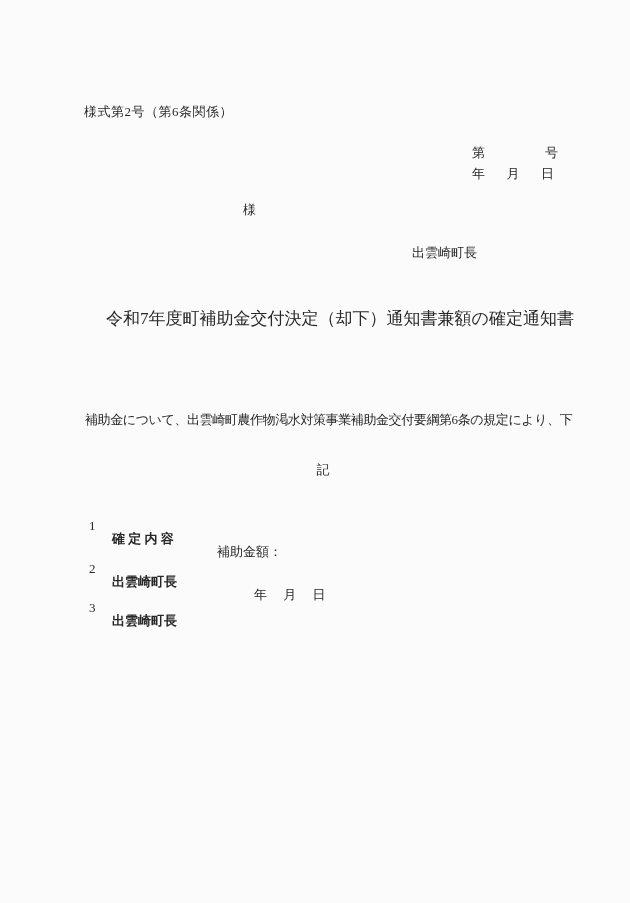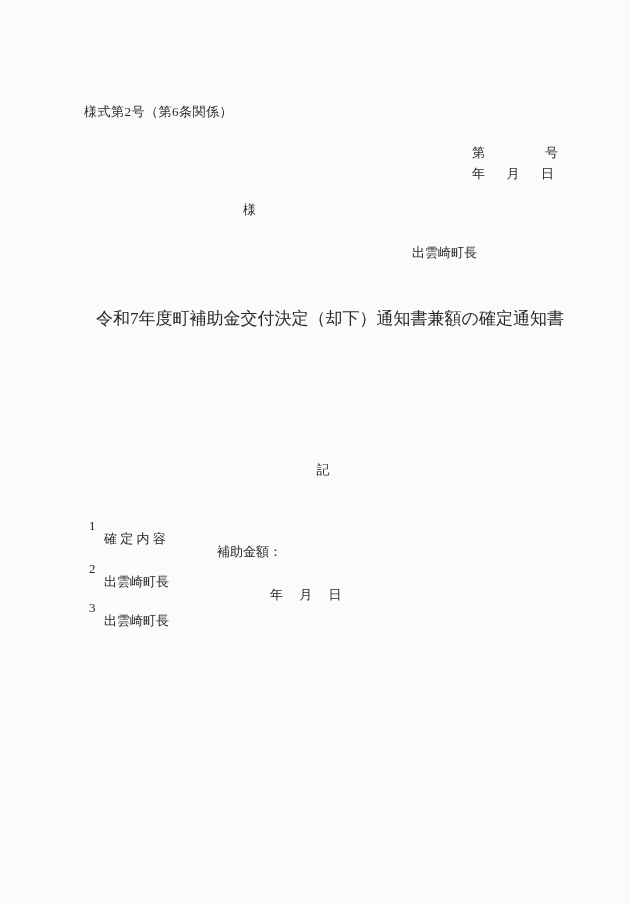--- a/index.html
+++ b/index.html
@@ -30,43 +30,43 @@
     left: 462px; top: 157px; width: 86px;
     display: flex; justify-content: space-between;
   }
 
   .addressee { left: 235px; top: 195px; }
   .sender    { left: 404px; top: 238px; }
 
   .doc-title {
     left: 88px; top: 300px; width: 478px;
     font-size: 17px; line-height: 22px;
-    text-align: left; font-weight: normal;
+    text-align: right; font-weight: normal;
     white-space: nowrap;
   }
 
   .body-text {
     left: 75px; top: 350px; width: 492px;
     line-height: 24px; letter-spacing: -0.4px;
   }
   .body-line { white-space: pre; }
 
   .record-heading {
     left: 0; top: 455px; width: 630px;
     text-align: center;
   }
 
   .record-item { left: 0; top: 0; width: 630px; height: 16px; }
   .record-item .no    { position: absolute; left: 79px; }
-  .record-item .label { position: absolute; left: 94px; white-space: pre; }
+  .record-item .label { position: absolute; left: 102px; white-space: pre; font-weight: bold; }
   .record-item .value { position: absolute; white-space: pre; }
   #item-1 { top: 496px; }
   #item-1 .value { left: 207px; }
   #item-2 { top: 539px; }
-  #item-2 .value { left: 260px; }
+  #item-2 .value { left: 244px; }
   #item-3 { top: 578px; }
 </style>
 </head>
 <body>
 
 <div class="page">
 
   <div class="abs form-number">様式第2号（第6条関係）</div>
 
   <div class="abs doc-number">
@@ -80,20 +80,21 @@
     <span>日</span>
   </div>
 
   <div class="abs addressee">様</div>
 
   <div class="abs sender">出雲崎町長</div>
 
   <h1 class="abs doc-title">令和7年度町補助金交付決定（却下）通知書兼額の確定通知書</h1>
 
   <div class="abs body-text">
+    <div class="body-line">補助金について、出雲崎町農作物渇水対策事業補助金交付要綱第6条の規定により、下</div>
   </div>
 
   <div class="abs record-heading">記</div>
 
   <div class="abs record-item" id="item-1">
     <span class="no">1</span>
     <span class="label">確 定 内 容</span>
     <span class="value">補助金額：</span>
   </div>
 

